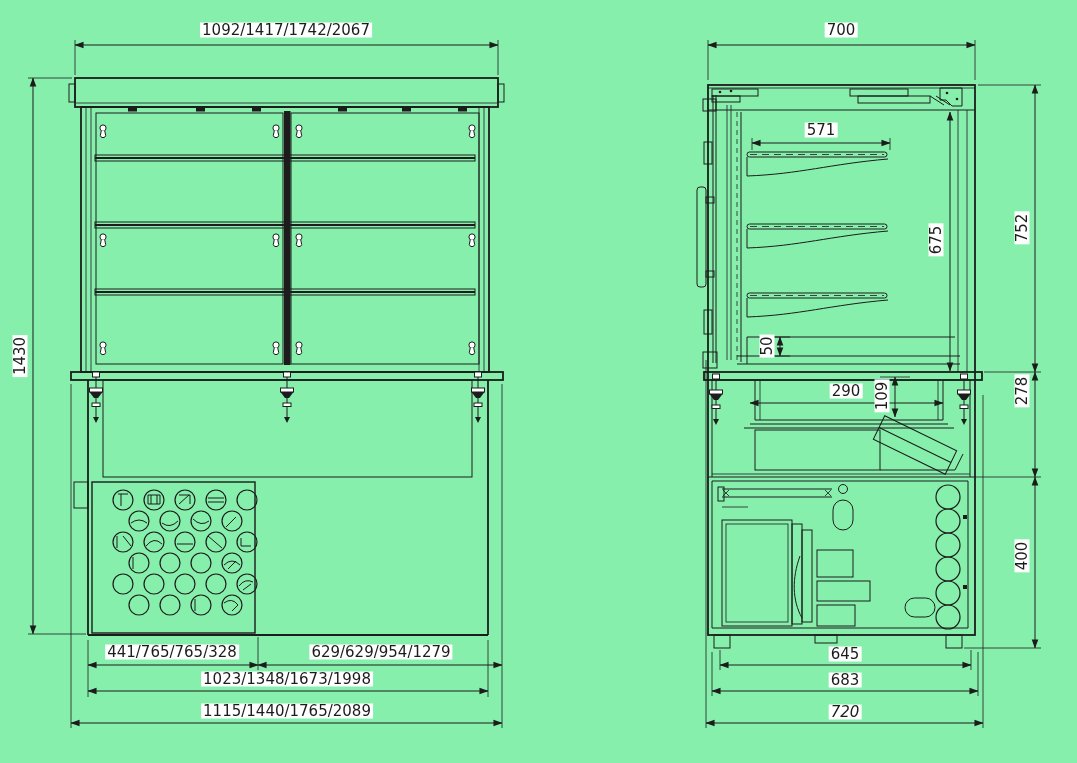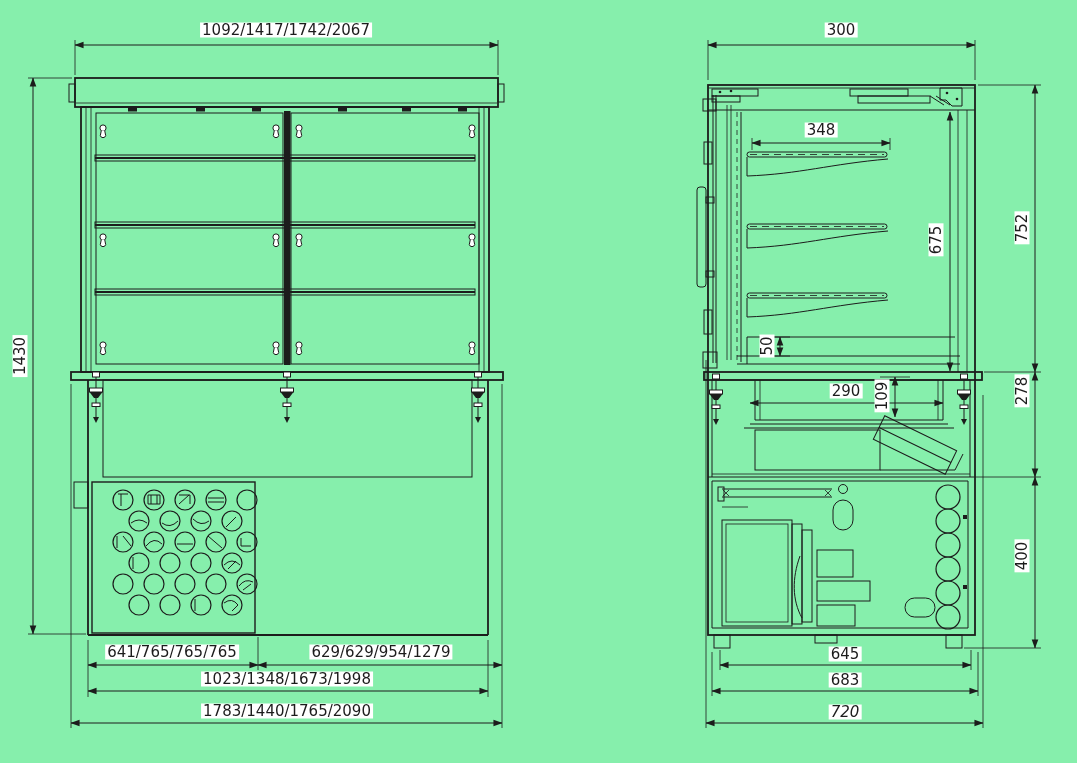--- a/index.html
+++ b/index.html
@@ -377,27 +377,27 @@
       <line x1="983" y1="395" x2="983" y2="728" class="ext"></line>
       <line x1="720" y1="665" x2="971" y2="665" class="dim" marker-start="url(#arr)" marker-end="url(#arr)"></line>
       <line x1="712" y1="691" x2="978" y2="691" class="dim" marker-start="url(#arr)" marker-end="url(#arr)"></line>
       <line x1="706" y1="723" x2="983" y2="723" class="dim" marker-start="url(#arr)" marker-end="url(#arr)"></line>
     </g>
   </g>
 </svg>
 
 <div class="dim-label" style="left:286px;top:30px;">1092/1417/1742/2067</div>
 <div class="dim-label vert" style="left:20px;top:356px;">1430</div>
-<div class="dim-label" style="left:172px;top:652px;">641/765/765/765</div>
+<div class="dim-label" style="left:172px;top:652px;">441/765/765/328</div>
 <div class="dim-label" style="left:381px;top:652px;">629/629/954/1279</div>
 <div class="dim-label" style="left:287px;top:679px;text-align:center;">1023/1348/1673/1998</div>
-<div class="dim-label" style="left:287px;top:711px;">1783/1440/1765/2090</div>
-
-<div class="dim-label" style="left:841px;top:30px;">300</div>
-<div class="dim-label" style="left:821px;top:130px;">348</div>
+<div class="dim-label" style="left:287px;top:711px;">1115/1440/1765/2089</div>
+
+<div class="dim-label" style="left:841px;top:30px;">700</div>
+<div class="dim-label" style="left:821px;top:130px;">571</div>
 <div class="dim-label vert" style="left:936px;top:240px;">675</div>
 <div class="dim-label vert" style="left:767px;top:346px;">50</div>
 <div class="dim-label" style="left:846px;top:391px;">290</div>
 <div class="dim-label vert" style="left:882px;top:396px;">109</div>
 <div class="dim-label vert" style="left:1022px;top:228px;">752</div>
 <div class="dim-label vert" style="left:1022px;top:391px;">278</div>
 <div class="dim-label vert" style="left:1022px;top:556px;">400</div>
 <div class="dim-label" style="left:845px;top:654px;text-align:center;">645</div>
 <div class="dim-label" style="left:845px;top:680px;">683</div>
 <div class="dim-label" style="left:845px;top:712px;font-style:italic;">720</div>

